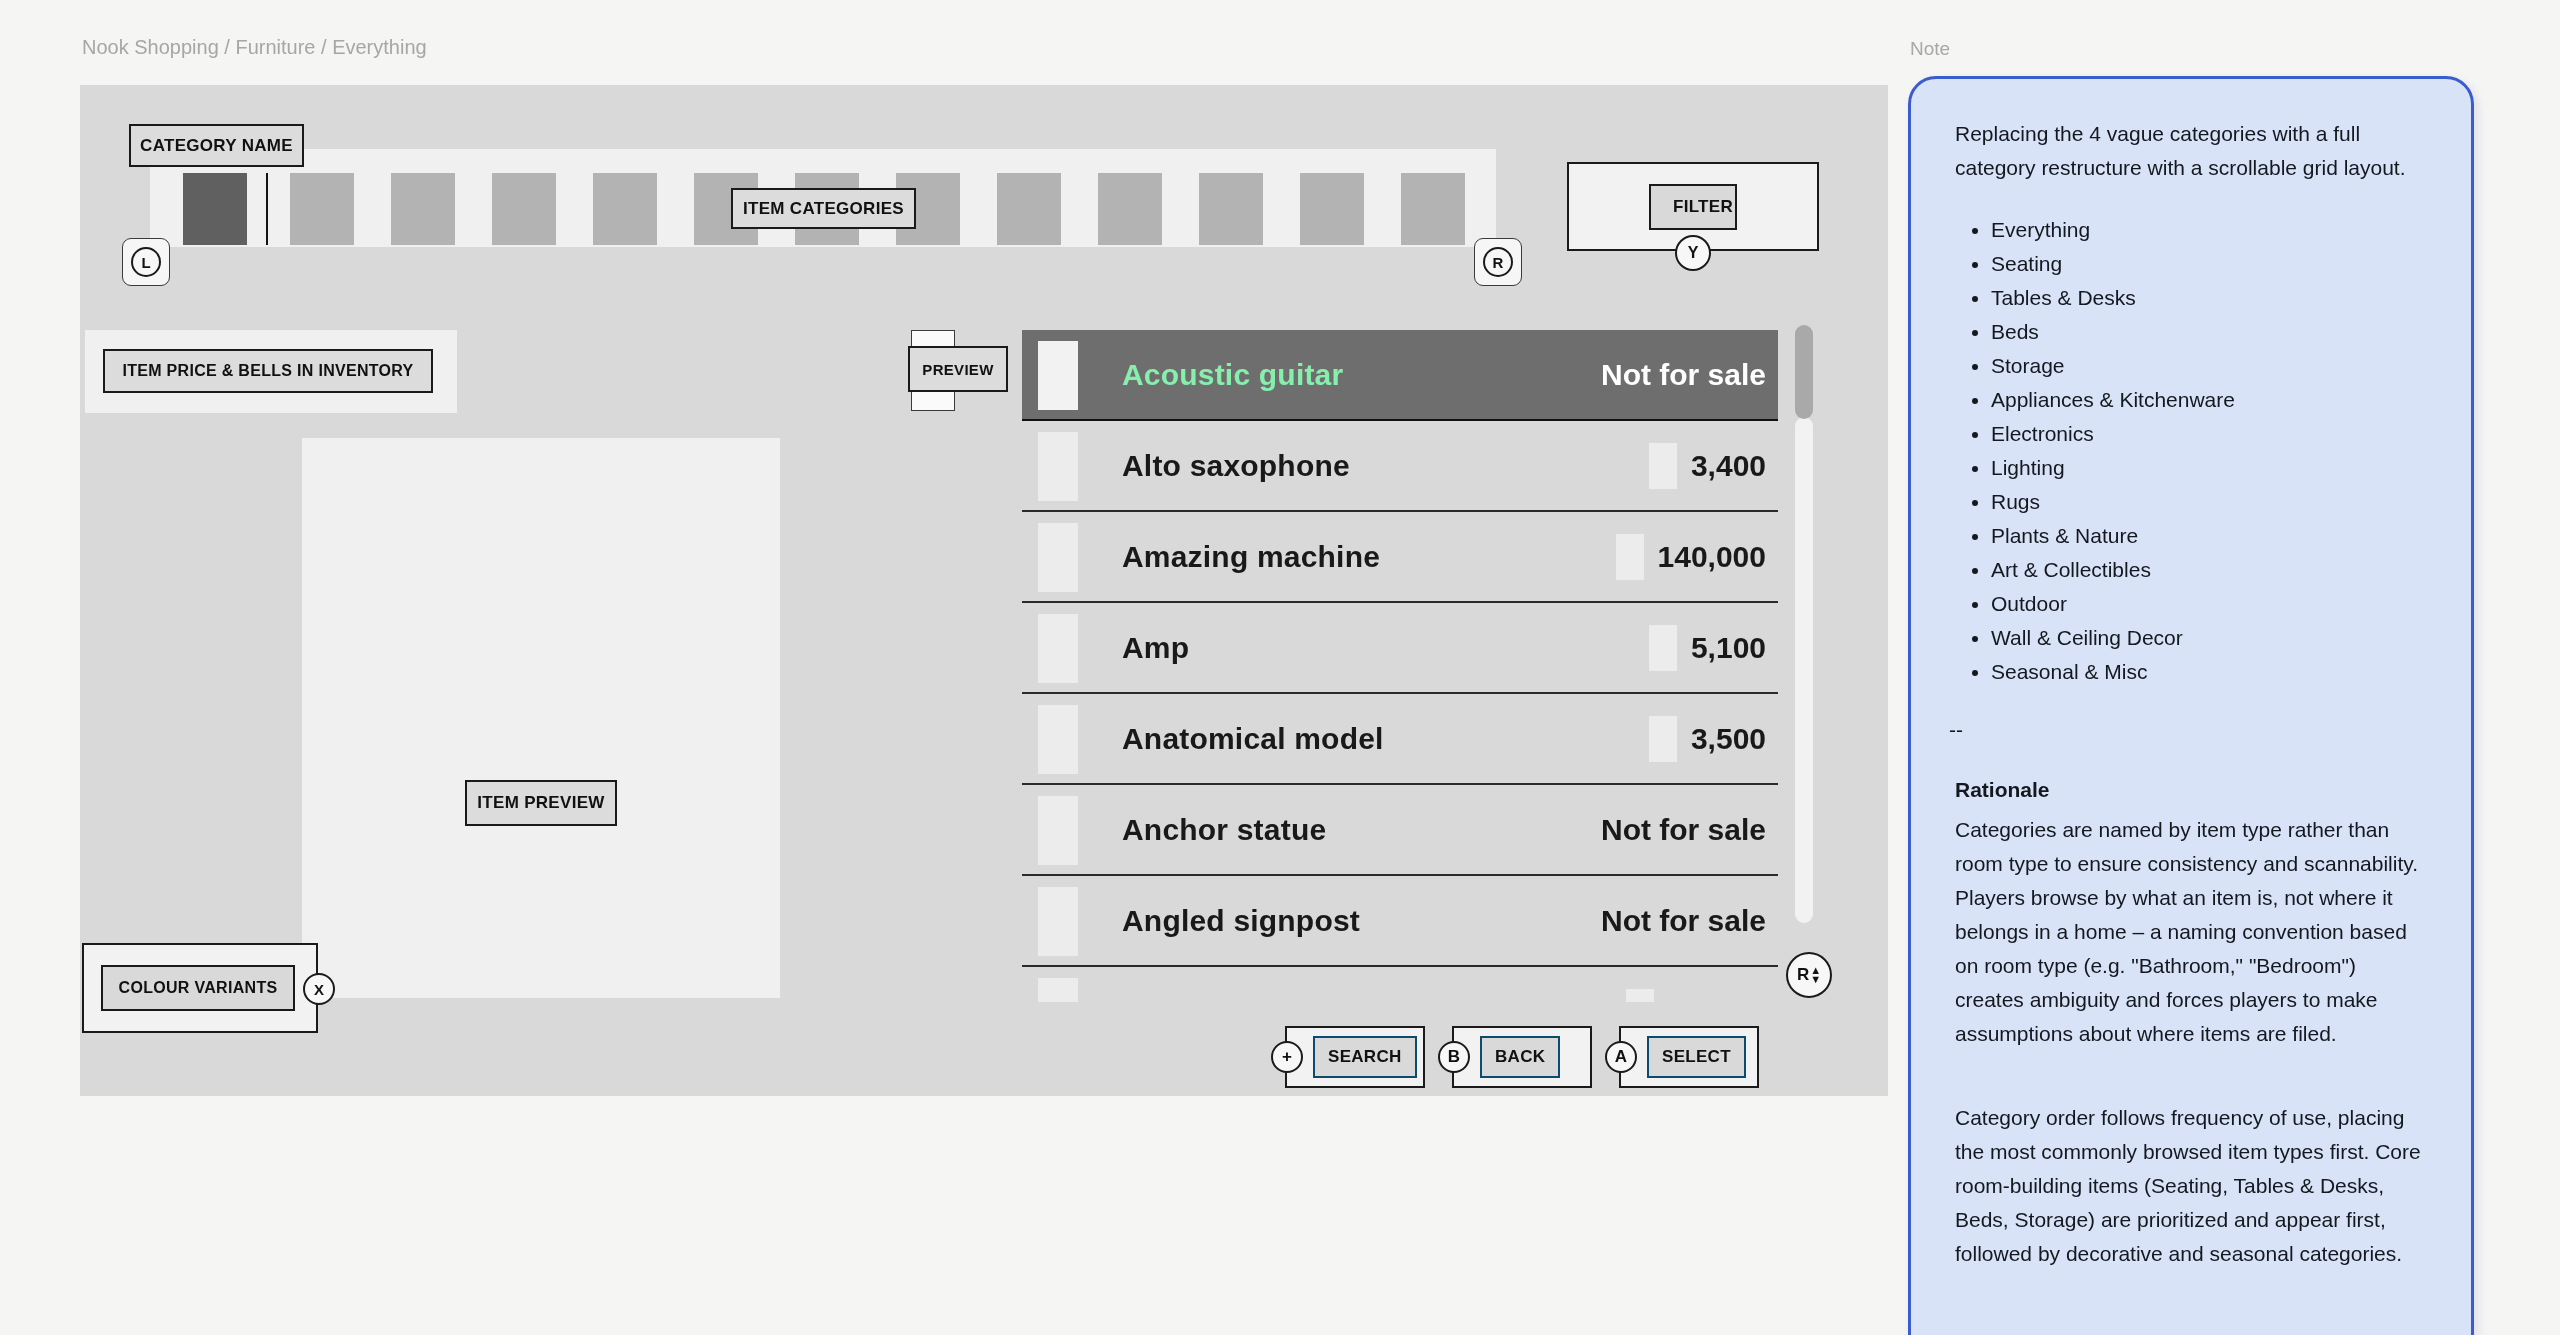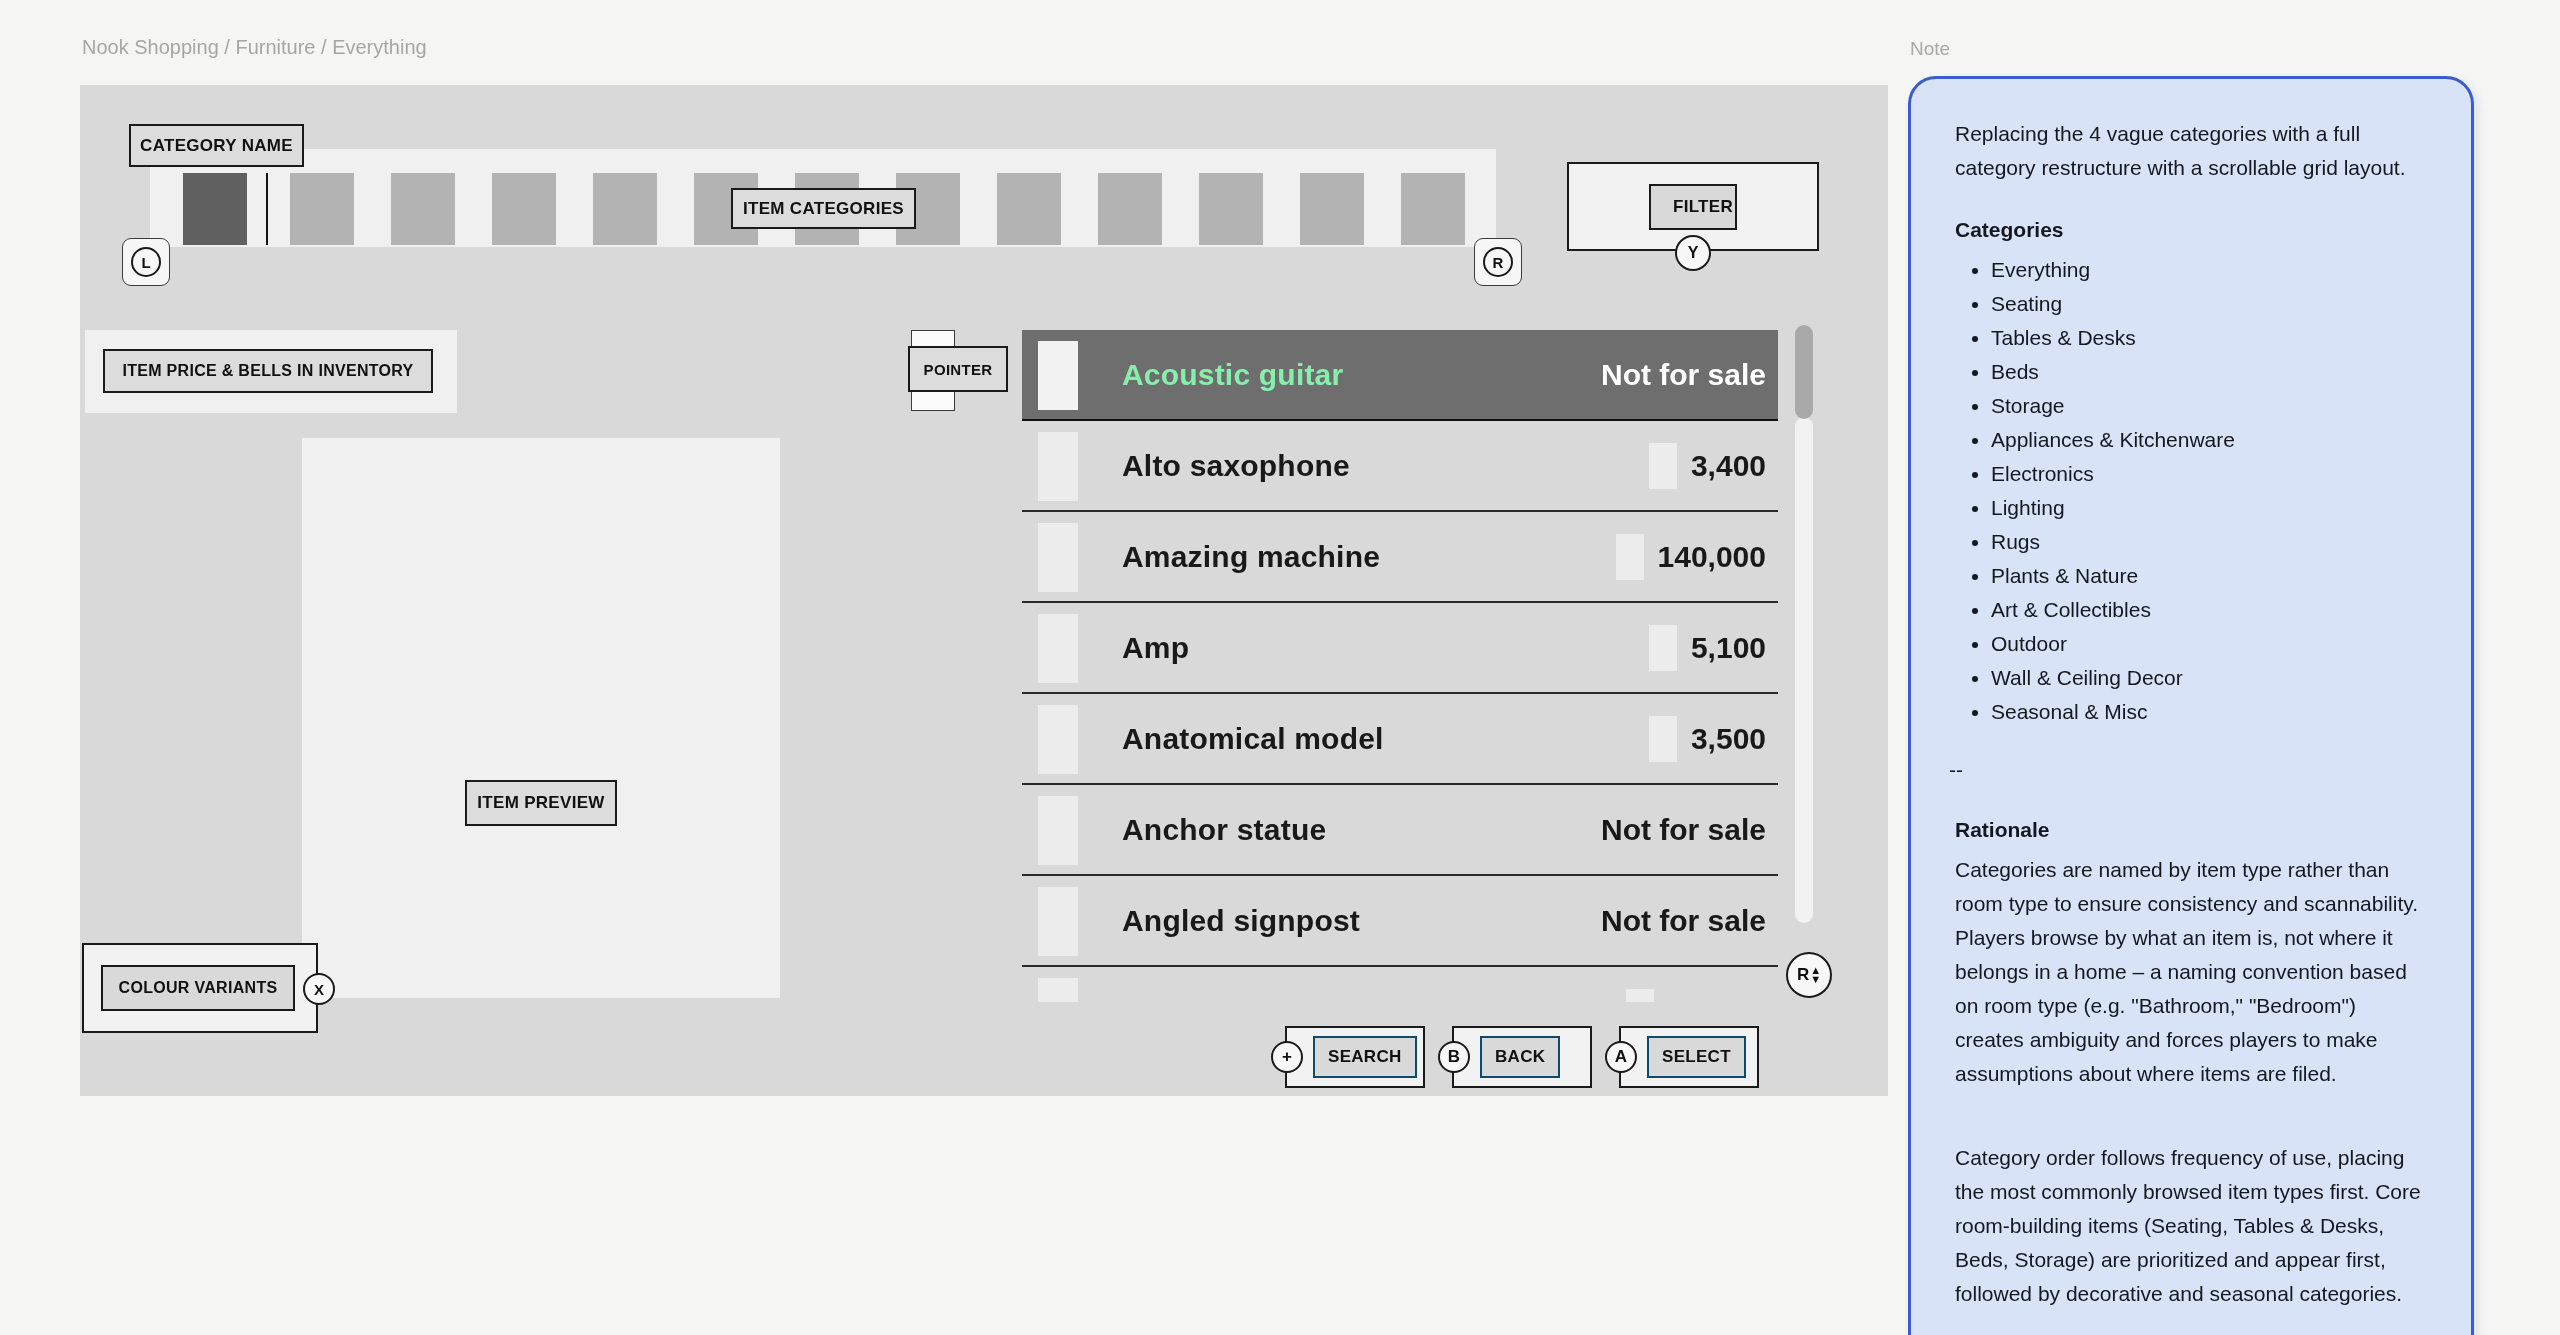--- a/index.html
+++ b/index.html
@@ -139,21 +139,21 @@
 
     <div id="preview"></div>
     <div class="wf-label" id="preview-label">ITEM PREVIEW</div>
 
     <div class="wf-box" id="cv-outer"></div>
     <div class="wf-label" id="cv-inner">COLOUR VARIANTS</div>
     <div class="wf-circle" id="key-x">X</div>
 
     <div class="ptr-small" id="ptr-top"></div>
     <div class="ptr-small" id="ptr-bottom"></div>
-    <div class="wf-label" id="pointer-label">POINTER</div>
+    <div class="wf-label" id="pointer-label">PREVIEW</div>
 
     <div class="list">
         <div class="row selected">
           <div class="thumb"></div>
           <div class="iname">Acoustic guitar</div>
           <div class="right">
             <div class="price">Not for sale</div>
           </div>
         </div>
         <div class="row">
@@ -233,21 +233,20 @@
     <div class="ctrl" id="ctrl-select">
       <div class="wf-circle ctrl-key">A</div>
       <div class="ctrl-inner">SELECT</div>
     </div>
 
   </div>
 
   <div class="note-label">Note</div>
   <div class="note">
     <p id="note-intro">Replacing the 4 vague categories with a full category restructure with a scrollable grid layout.</p>
-    <p class="note-h">Categories</p>
     <ul id="note-cats">
         <li>Everything</li>
         <li>Seating</li>
         <li>Tables &amp; Desks</li>
         <li>Beds</li>
         <li>Storage</li>
         <li>Appliances &amp; Kitchenware</li>
         <li>Electronics</li>
         <li>Lighting</li>
         <li>Rugs</li>

